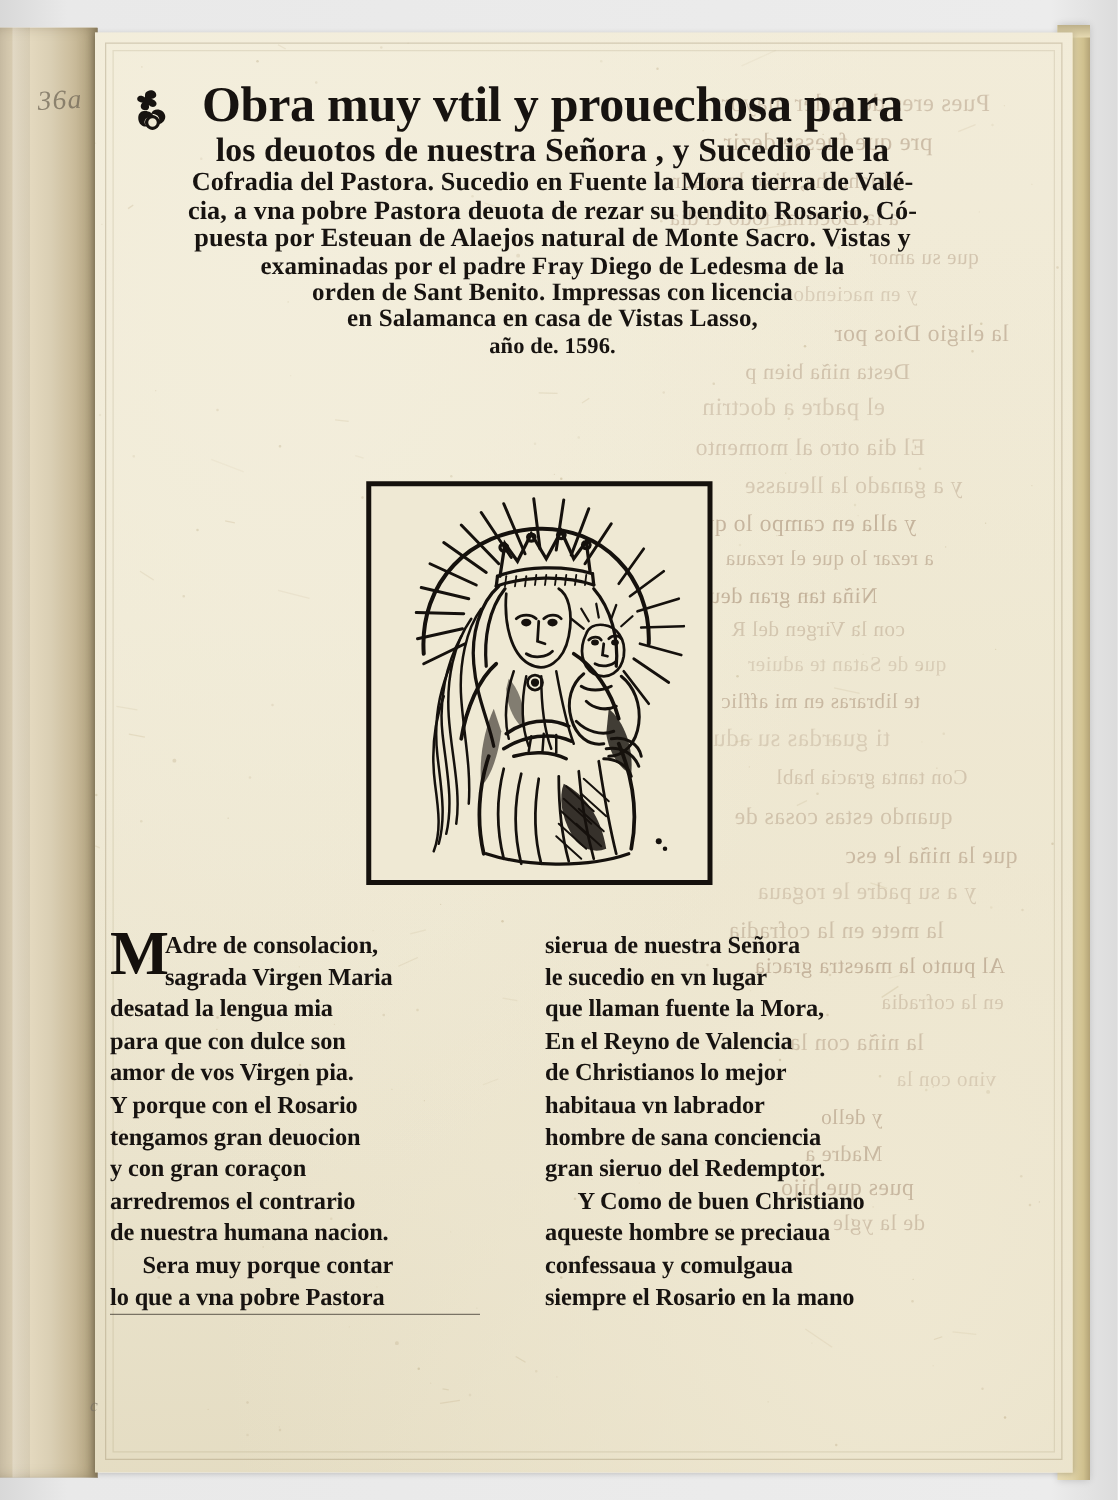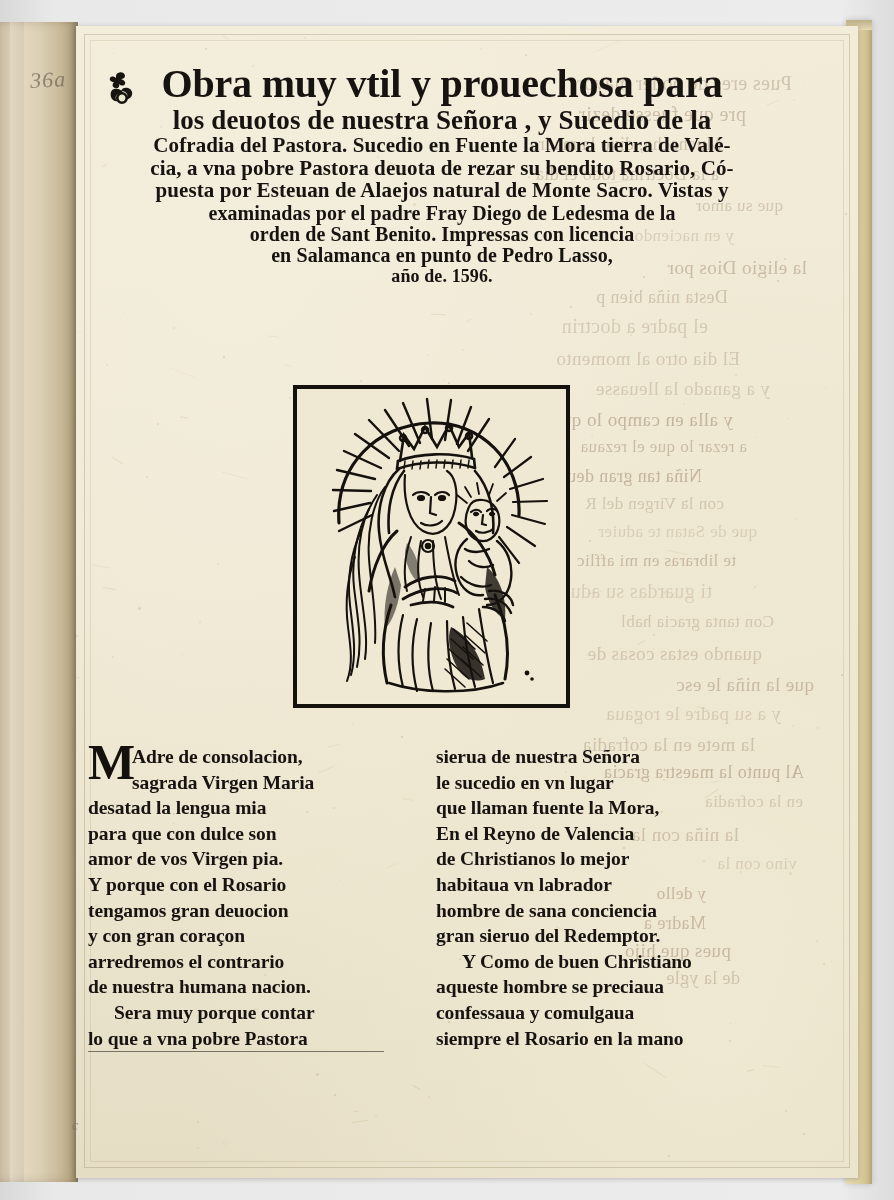--- a/index.html
+++ b/index.html
@@ -408,21 +408,21 @@
           </svg>
         </div>
 
         <div class="t-line t1">Obra muy vtil y prouechosa para</div>
         <div class="t-line t2">los deuotos de nuestra Señora  , y Sucedio de la</div>
         <div class="t-line t3">Cofradia del Pastora. Sucedio en Fuente la Mora tierra de Valé-</div>
         <div class="t-line t4">cia, a vna pobre Pastora deuota de rezar su bendito Rosario, Có-</div>
         <div class="t-line t5">puesta por Esteuan de Alaejos natural de Monte Sacro.  Vistas y</div>
         <div class="t-line t6">examinadas por el padre Fray Diego de Ledesma de la</div>
         <div class="t-line t7">orden de Sant Benito. Impressas con licencia</div>
-        <div class="t-line t8">en Salamanca en punto de Pedro Lasso,</div>
+        <div class="t-line t8">en Salamanca en casa de Vistas Lasso,</div>
         <div class="t-line t9">año de. 1596.</div>
       </div>
 
       <div class="cut-wrap">
         <div class="cut-frame"></div>
         <svg class="cut-svg" viewBox="0 0 265 311" width="265" height="311">
           <defs>
             <clipPath id="cutclip">
                 <rect x="0" y="0" width="265" height="311"></rect>
               </clipPath>

